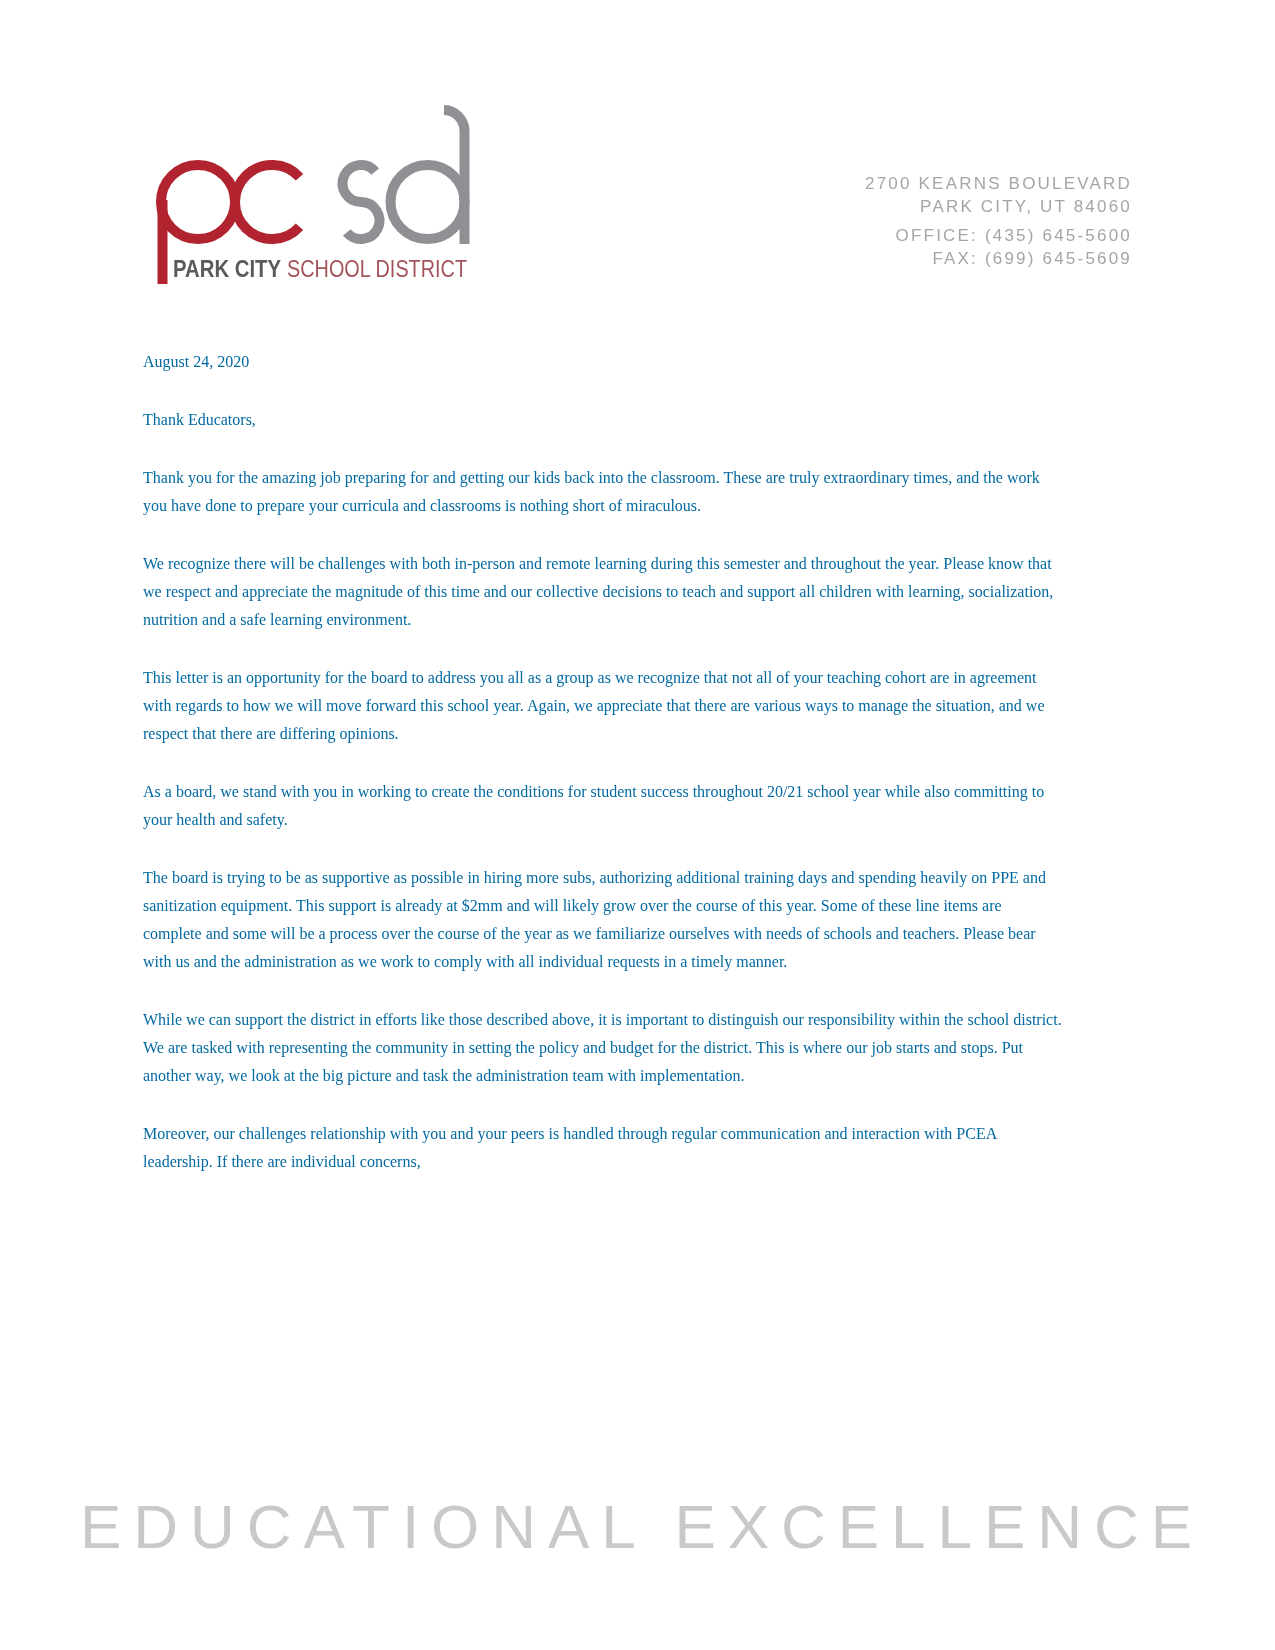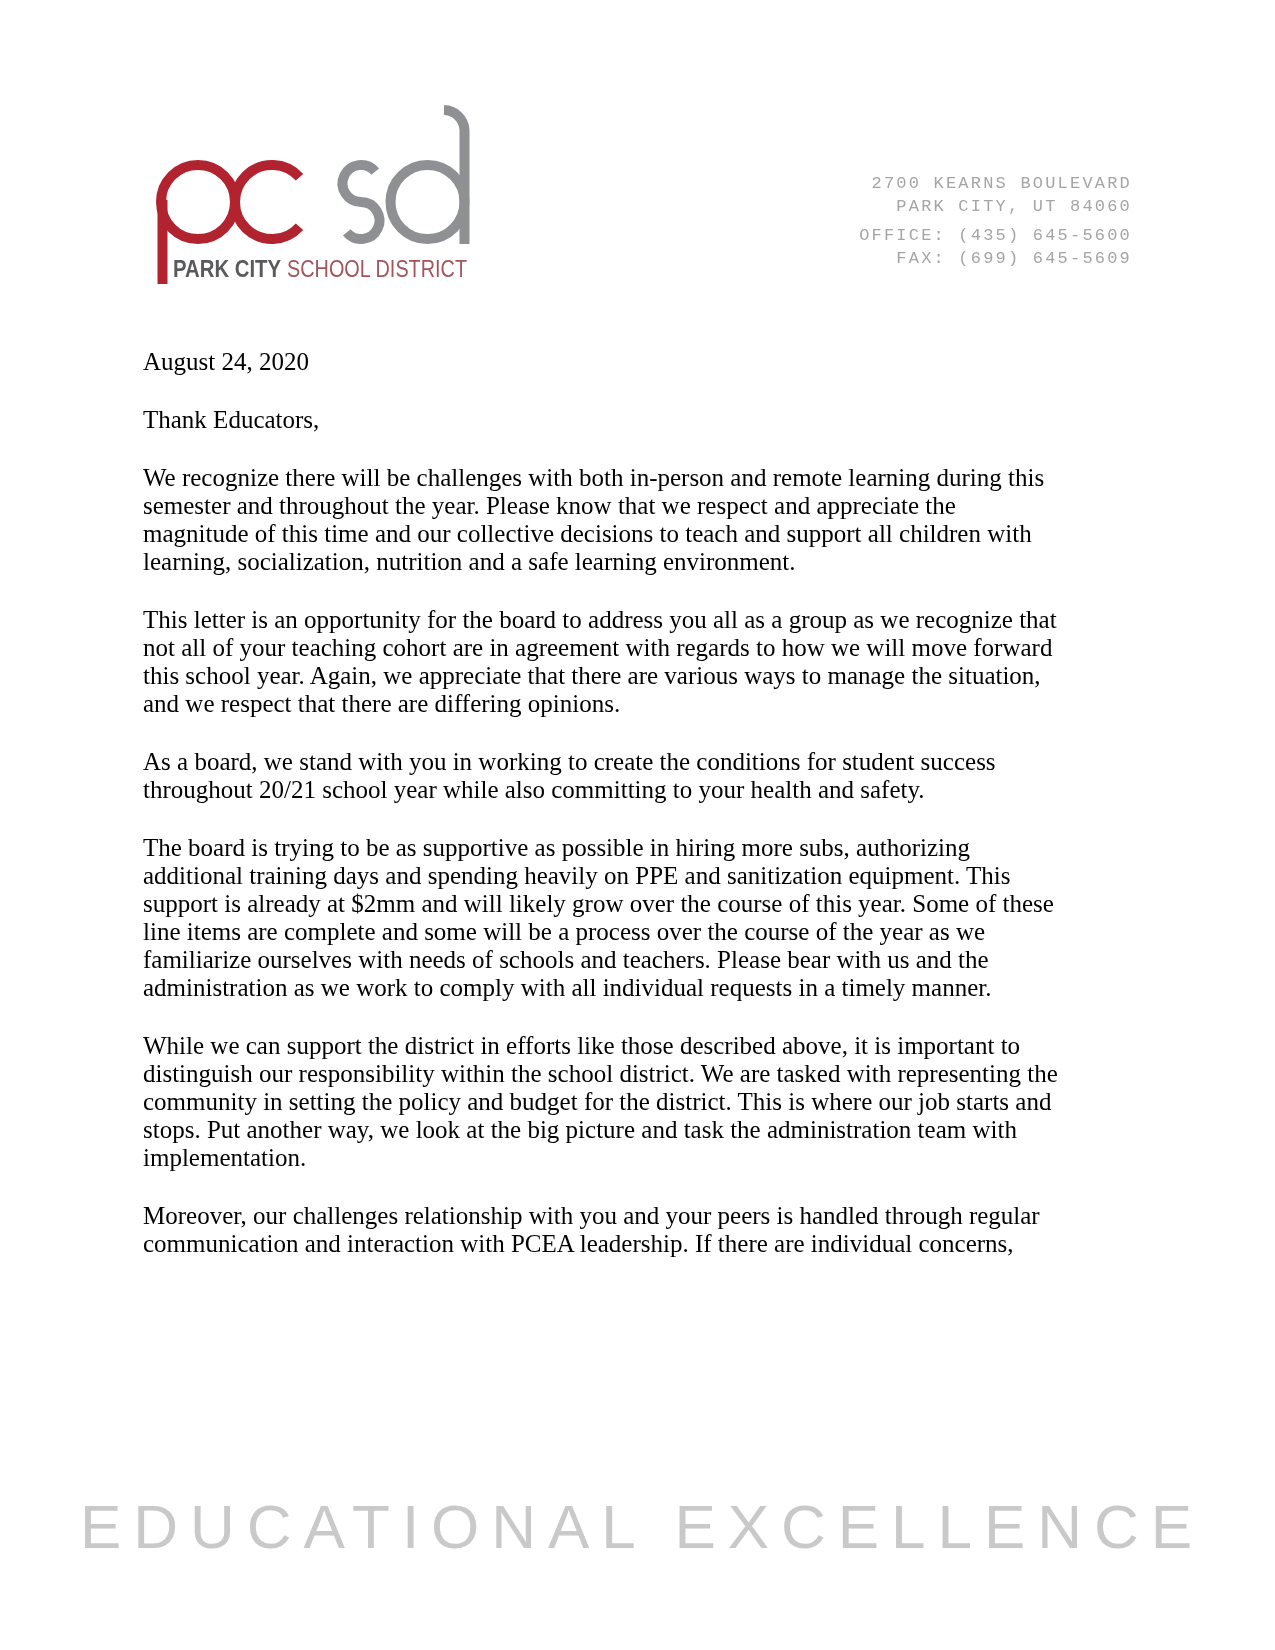--- a/index.html
+++ b/index.html
@@ -37,38 +37,38 @@
     font-size: 24px;
     fill: #a4535b;
   }
 
   .address {
     position: absolute;
     top: 172px;
     right: 143px;
     text-align: right;
     color: #a5a5a5;
-    font-family: Liberation Mono, monospace;
+    font-family: Liberation Sans, sans-serif;
     font-size: 17px;
     line-height: 23px;
     letter-spacing: 2.2px;
     font-weight: normal;
   }
   .address .line-phone { margin-top: 6px; }
 
   
   .letter-body {
     position: absolute;
     left: 143px;
     top: 348px;
     width: 920px;
     font-family: "Liberation Serif", serif;
-    font-size: 25px;
+    font-size: 16px;
     line-height: 28px;
-    color: #000000;
+    color: #0369a1;
   }
   .letter-body p { margin: 0 0 30px 0; }
 
   
   .footer-tagline {
     position: absolute;
     left: 78px;
     top: 1490px;
   }
   .footer-tagline text {
@@ -101,20 +101,21 @@
   <div class="address">
     <div class="line">2700 KEARNS BOULEVARD</div>
     <div class="line">PARK CITY, UT 84060</div>
     <div class="line line-phone">OFFICE: (435) 645-5600</div>
     <div class="line">FAX: (699) 645-5609</div>
   </div>
 
   <main class="letter-body">
     <p class="date">August 24, 2020</p>
     <p class="salutation">Thank Educators,</p>
+    <p>Thank you for the amazing job preparing for and getting our kids back into the classroom. These are truly extraordinary times, and the work you have done to prepare your curricula and classrooms is nothing short of miraculous.</p>
     <p>We recognize there will be challenges with both in-person and remote learning during this semester and throughout the year. Please know that we respect and appreciate the magnitude of this time and our collective decisions to teach and support all children with learning, socialization, nutrition and a safe learning environment.</p>
     <p>This letter is an opportunity for the board to address you all as a group as we recognize that not all of your teaching cohort are in agreement with regards to how we will move forward this school year. Again, we appreciate that there are various ways to manage the situation, and we respect that there are differing opinions.</p>
     <p>As a board, we stand with you in working to create the conditions for student success throughout 20/21 school year while also committing to your health and safety.</p>
     <p>The board is trying to be as supportive as possible in hiring more subs, authorizing additional training days and spending heavily on PPE and sanitization equipment. This support is already at $2mm and will likely grow over the course of this year. Some of these line items are complete and some will be a process over the course of the year as we familiarize ourselves with needs of schools and teachers. Please bear with us and the administration as we work to comply with all individual requests in a timely manner.</p>
     <p>While we can support the district in efforts like those described above, it is important to distinguish our responsibility within the school district. We are tasked with representing the community in setting the policy and budget for the district. This is where our job starts and stops. Put another way, we look at the big picture and task the administration team with implementation.</p>
     <p>Moreover, our challenges relationship with you and your peers is handled through regular communication and interaction with PCEA leadership. If there are individual concerns,</p>
   </main>
 
   <svg class="footer-tagline" width="1120" height="70" viewBox="0 0 1120 70" aria-hidden="false">
     <text x="2" y="58" textLength="1112" lengthAdjust="spacing">EDUCATIONAL EXCELLENCE</text>

